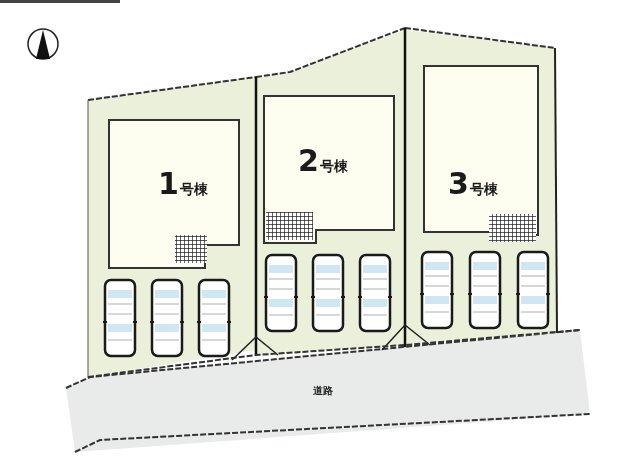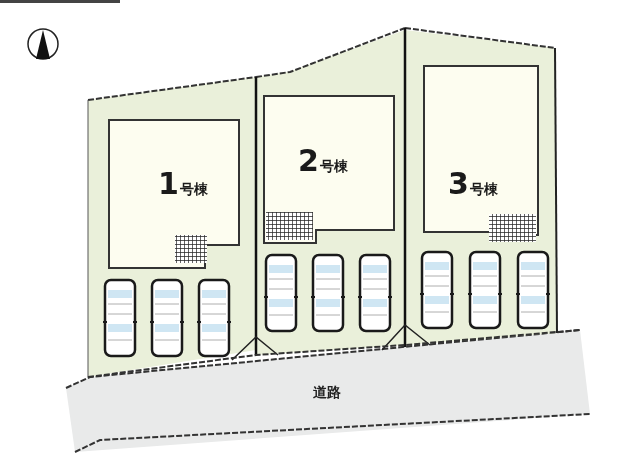--- a/index.html
+++ b/index.html
@@ -3,21 +3,21 @@
 <meta charset="utf-8">
 <style>
   html, body { margin: 0; padding: 0; background: #ffffff; }
   body { width: 620px; height: 460px; position: relative; overflow: hidden;
          font-family: "DejaVu Sans", sans-serif; }
   #plan { position: absolute; left: 0; top: 0; }
   .lot-label { position: absolute; font-family: "DejaVu Sans", sans-serif;
                font-weight: bold; color: #1a1a1a; white-space: nowrap; }
   .lot-label .num { font-size: 30px; letter-spacing: -1px; }
   .lot-label .suffix { font-size: 14px; margin-left: 2px; }
-  .road-label { position: absolute; font-size: 14px; font-weight: bold; color: #222; }
+  .road-label { position: absolute; font-size: 10px; font-weight: bold; color: #222; }
   .topline { position: absolute; left: 0; top: 0; width: 120px; height: 3px; background: #444; }
 </style>
 </head>
 <body>
 
 <div class="topline"></div>
 
 <svg id="plan" width="620" height="460" viewBox="0 0 620 460">
   <defs>
     <pattern id="grid" width="4" height="4" patternUnits="userSpaceOnUse">

